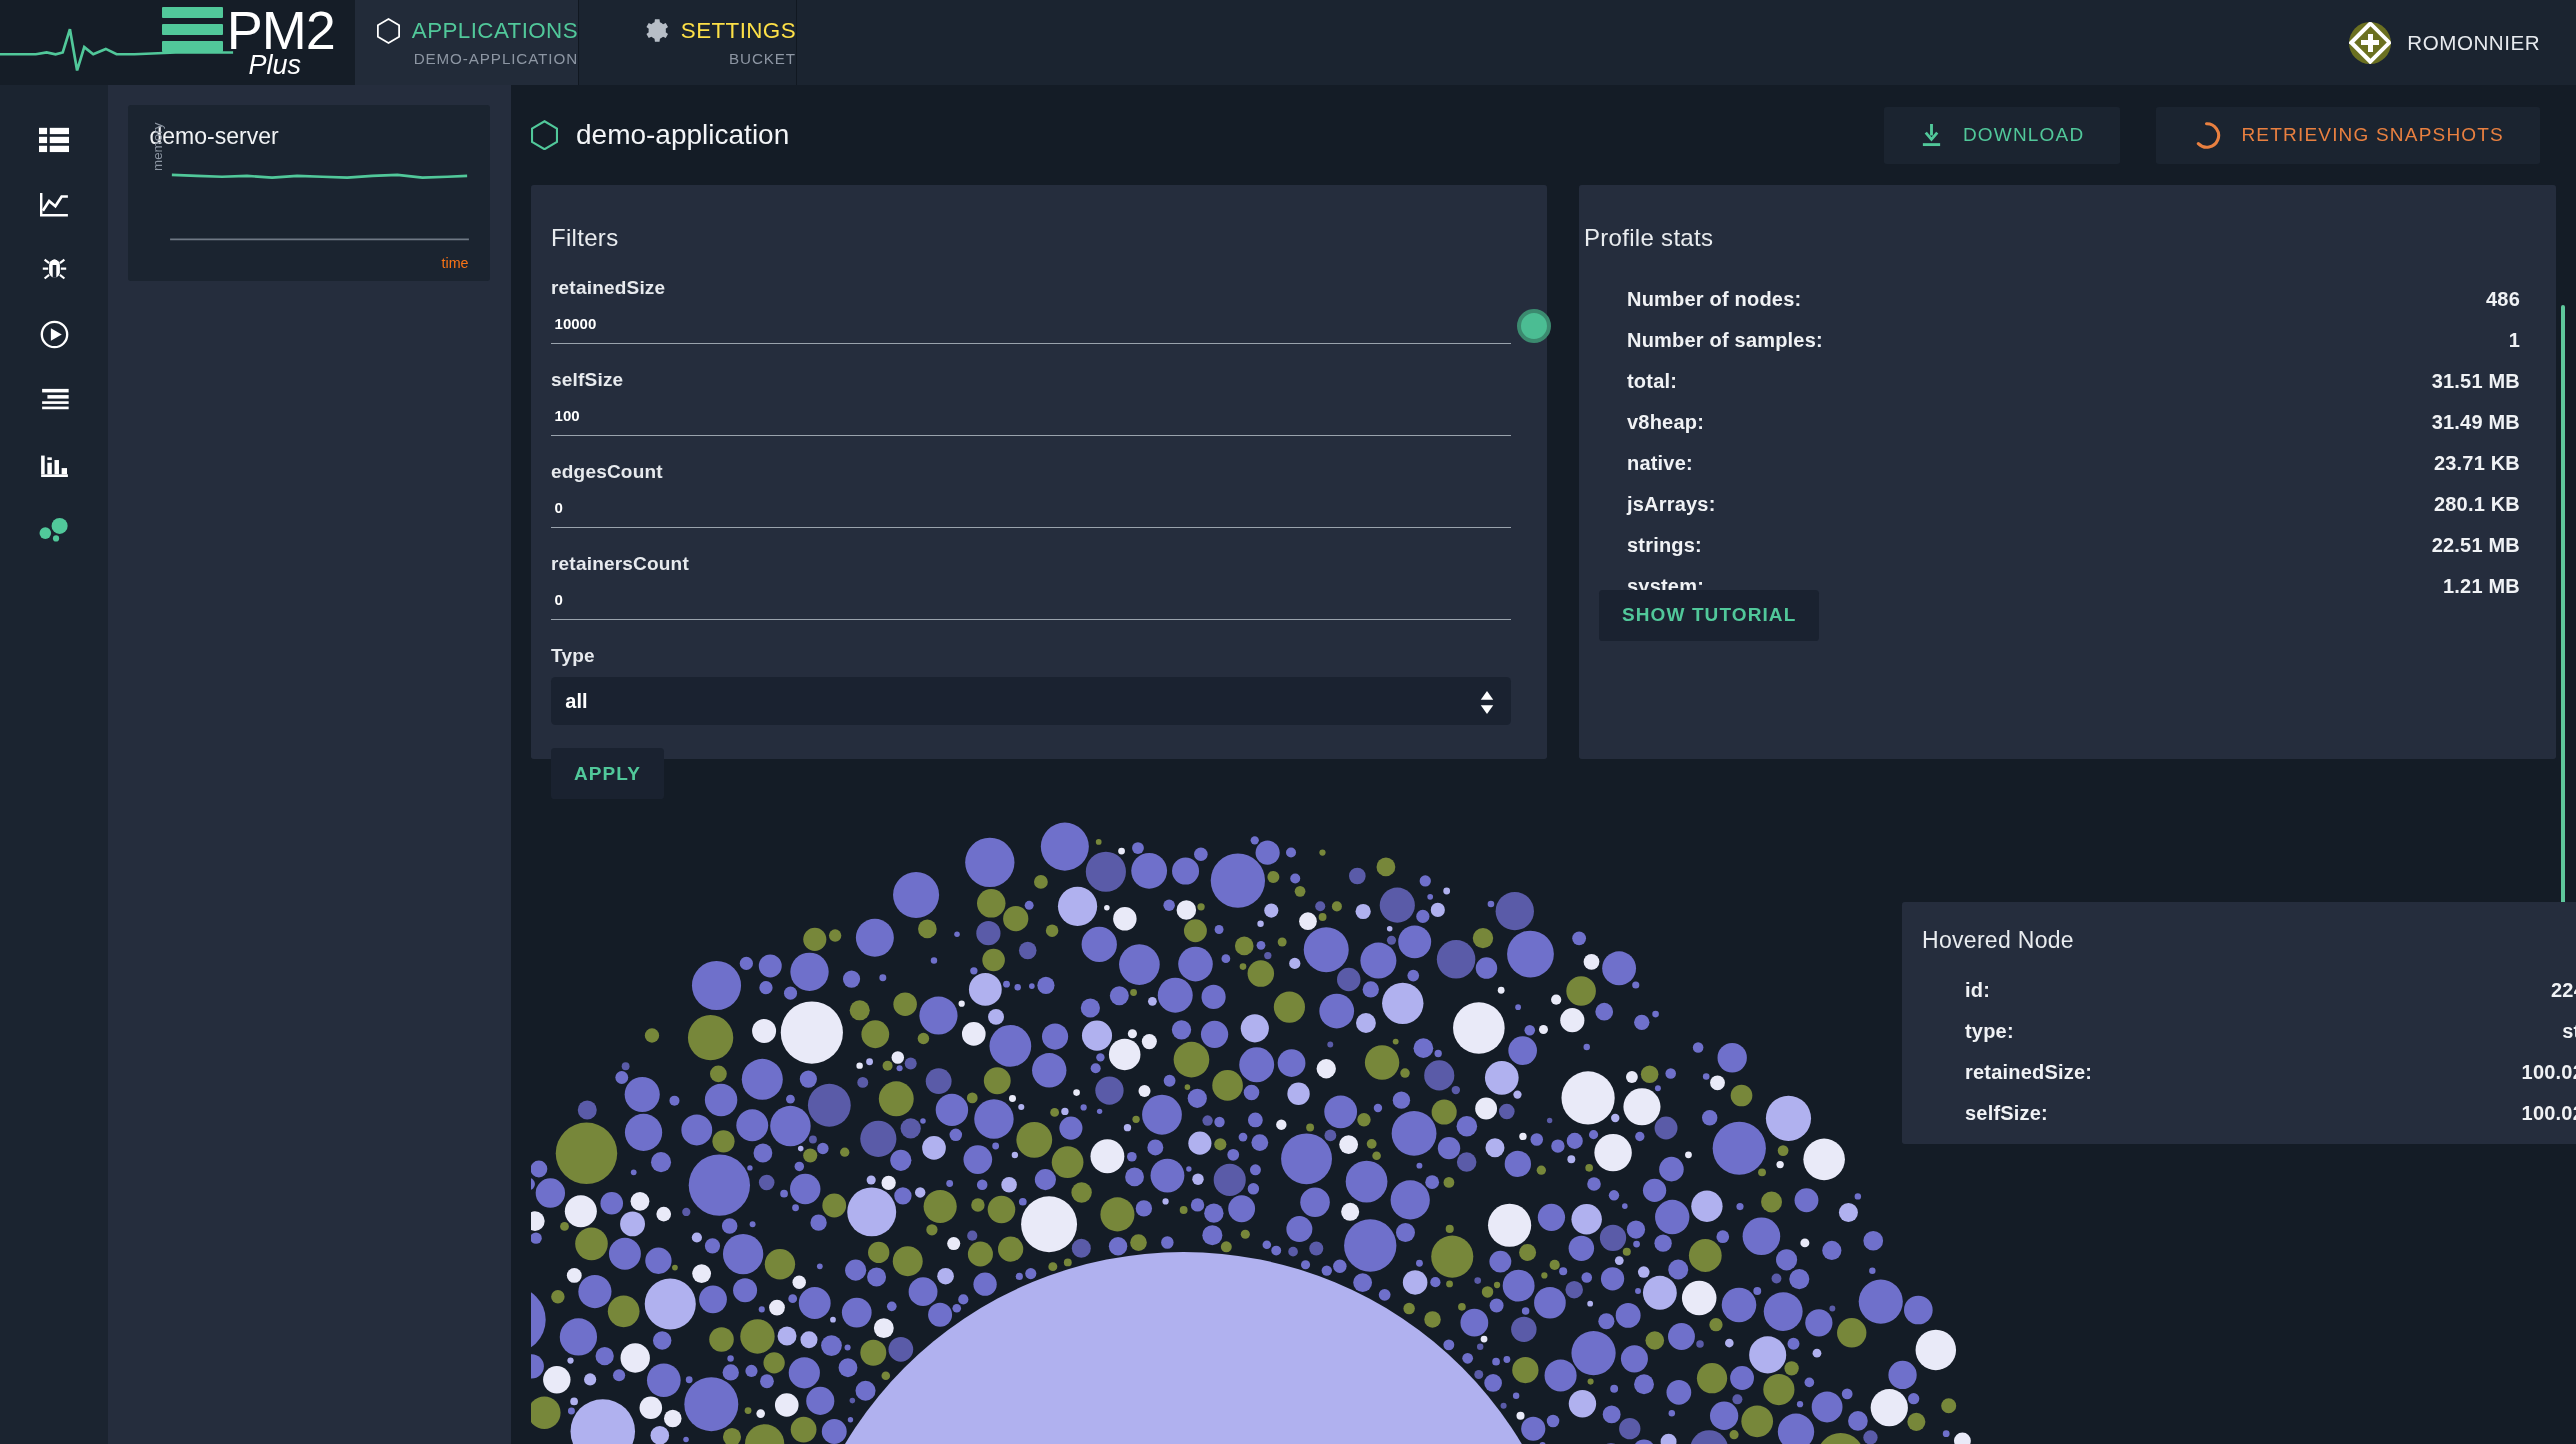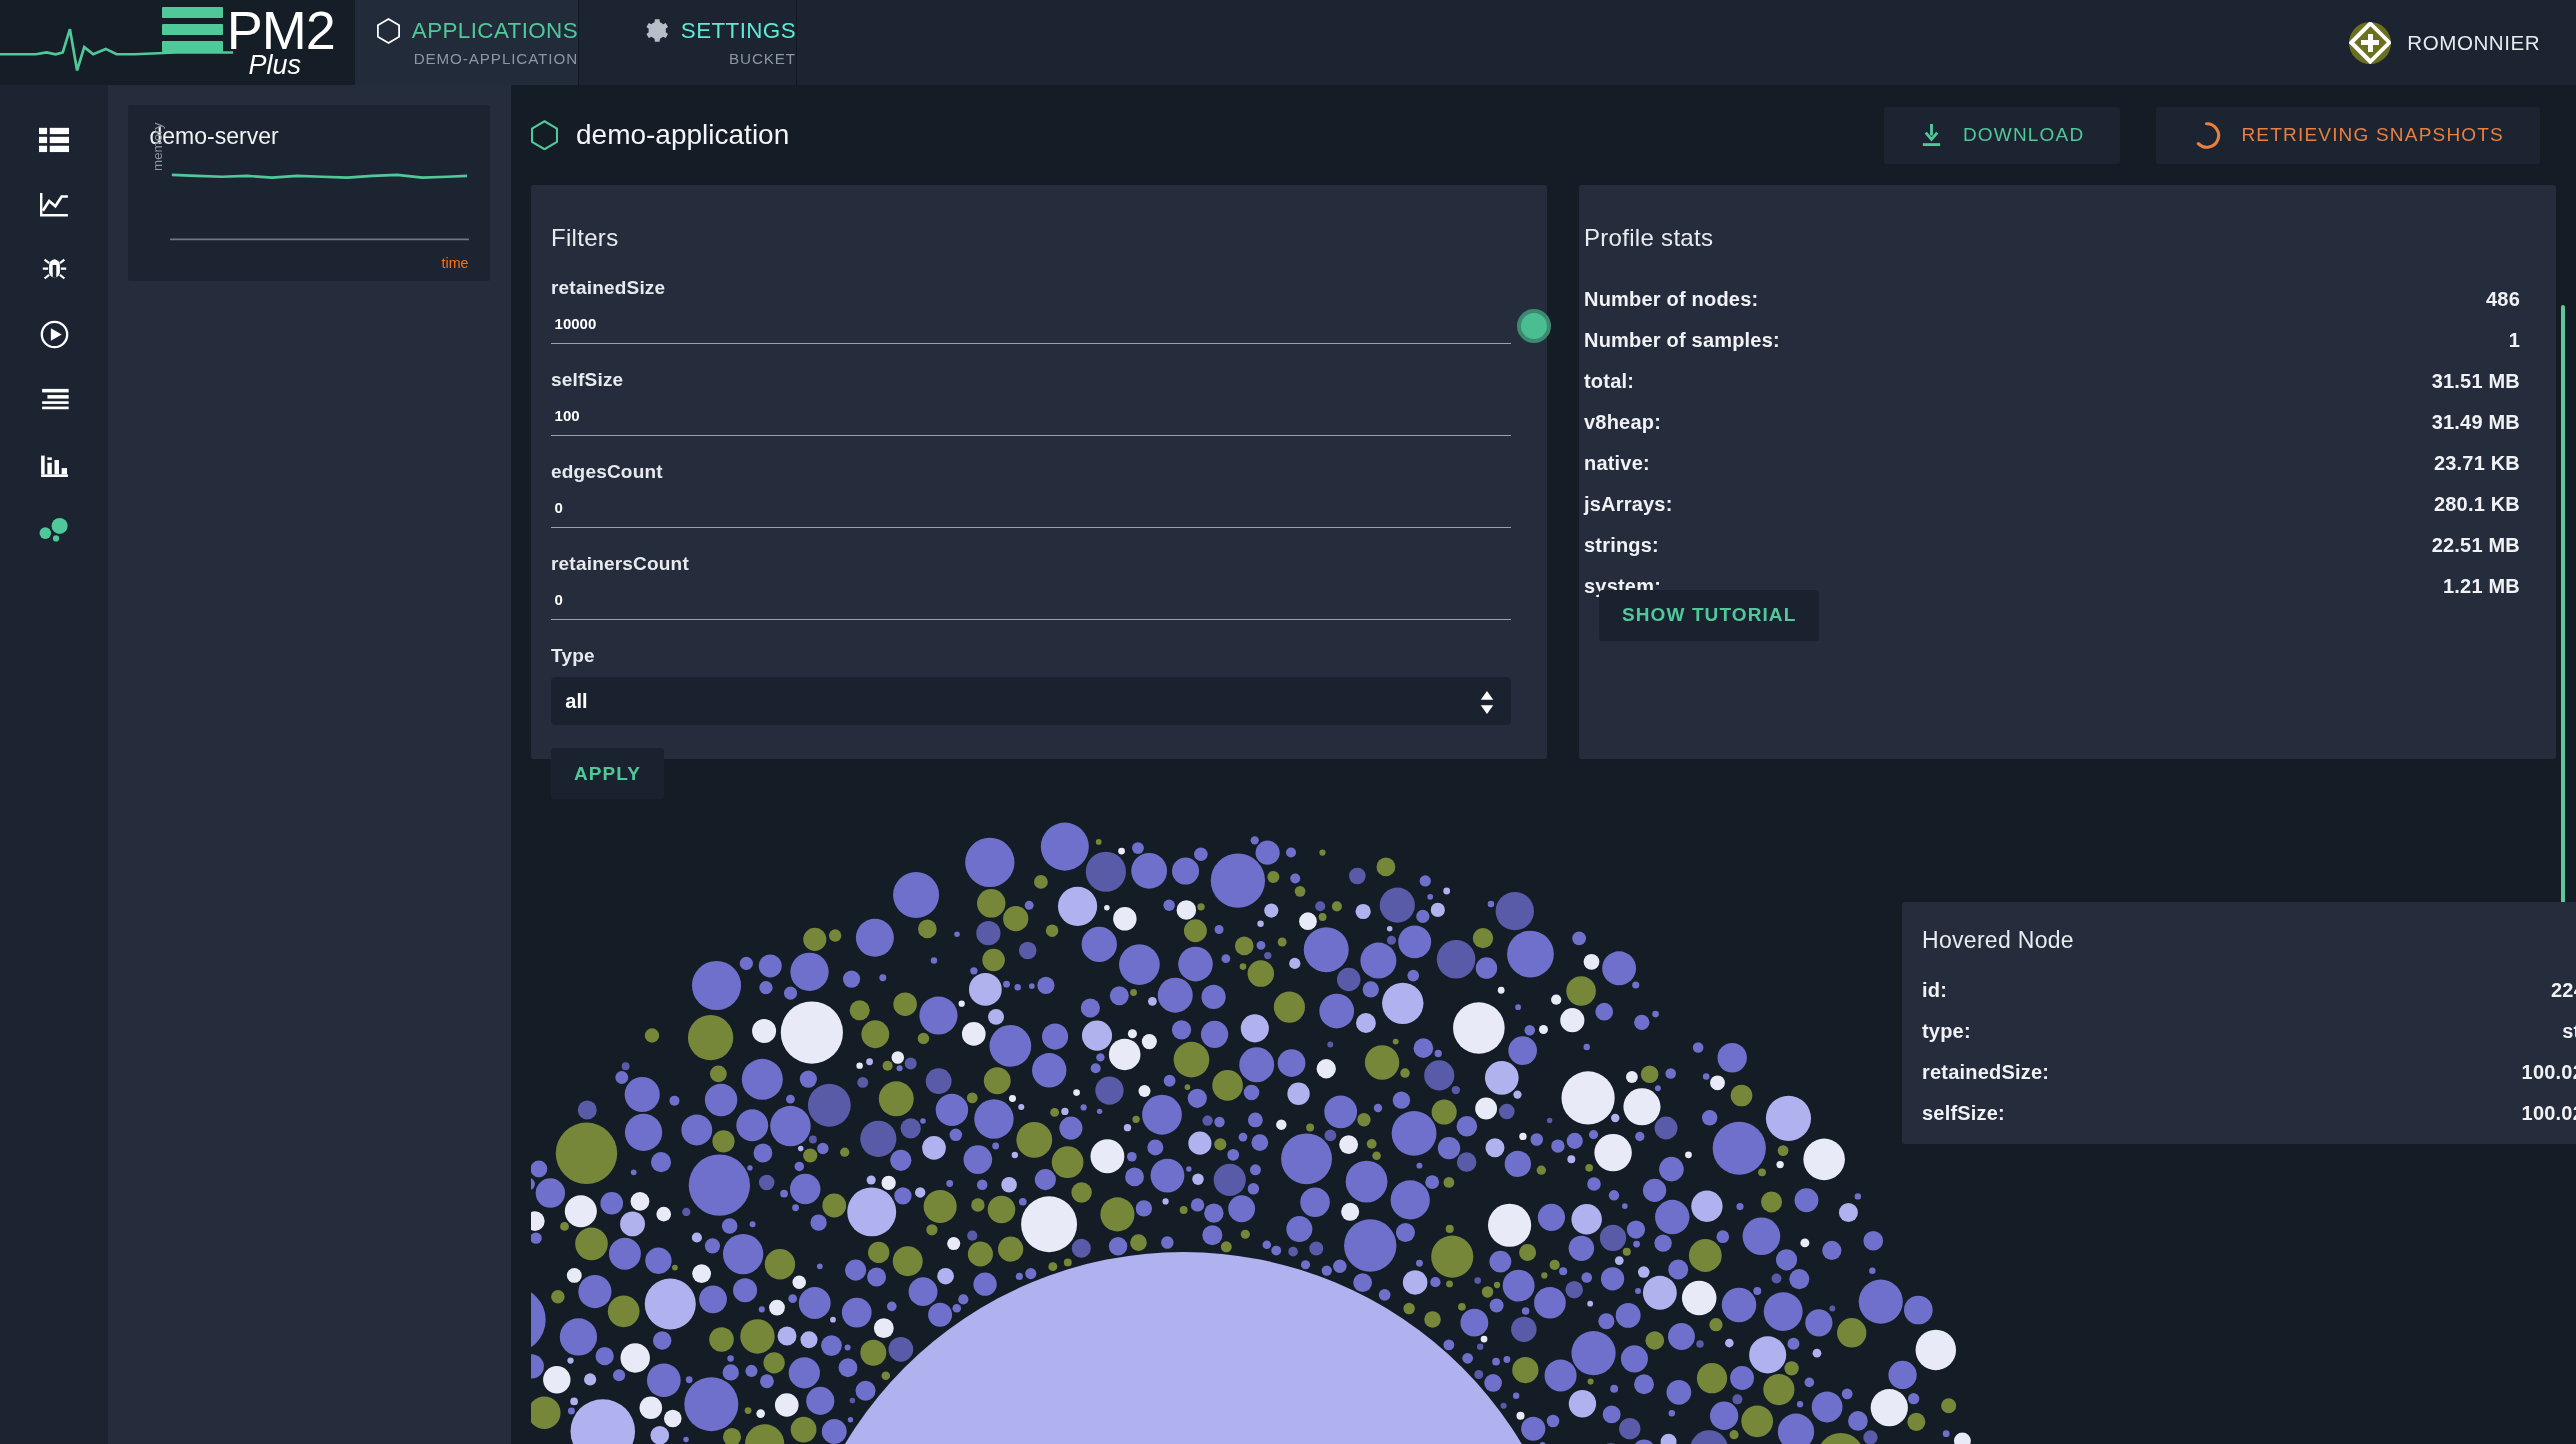--- a/index.html
+++ b/index.html
@@ -36,21 +36,21 @@
     width: 224px; display: flex; flex-direction: column;
     align-items: flex-end; justify-content: center;
     border-right: 1.8px solid #111821;
     background: #222b39;
     cursor: pointer;
   }
   .navtab.alt { background: #1b2430; width: 218px; }
   .navtab-top { display: flex; align-items: center; gap: 11.7px; }
   .navtab-title { font-size: 22.4px; letter-spacing: 0.4px; }
   .navtab.apps .navtab-title { color: #51c89a; }
-  .navtab.alt .navtab-title { color: #5eead4; }
+  .navtab.alt .navtab-title { color: #fde047; }
   .navtab-sub { font-size: 15.2px; color: #8d96a3; letter-spacing: 0.9px; margin-top: 6.3px; }
   .hexicon { width: 23px; height: 26px; }
   .gearicon { width: 25px; height: 25px; }
 
   .topbar-spacer { flex: 1; }
   .userbox { display: flex; align-items: center; gap: 16px; padding-right: 36px; }
   .avatar {
     width: 42px; height: 42px; border-radius: 50%;
     background: #6b7020; position: relative; overflow: hidden;
     display: flex; align-items: center; justify-content: center;
@@ -151,21 +151,21 @@
     color: #51c89a; font-family: "Liberation Sans Narrow","Liberation Sans", sans-serif;
     font-size: 19px; font-weight: bold; letter-spacing: 1.1px;
     padding: 14.3px 23px; cursor: pointer;
   }
 
   
   .statlist { margin-top: 27px; }
   .statrow {
     display: flex; justify-content: space-between; align-items: baseline;
     padding: 9px 0; font-family: "Liberation Sans Narrow","Liberation Sans", sans-serif;
-    font-size: 20px; font-weight: bold; color: #f0f2f5; letter-spacing: 0.2px;
+    font-size: 20px; font-weight: bold; color: #f0f2f5; letter-spacing: 0.2px; margin-left: 43px;
   }
   .statrow .k { }
   .statrow .v { }
 
   
   .hovered {
     position: absolute; left: 1391px; top: 817px; width: 753px; height: 242px;
     background: #252d3d; border-radius: 2.7px; padding: 25px 36px 0 20px; z-index: 5;
   }
   .hovered .panel-title { font-size: 23px; }

